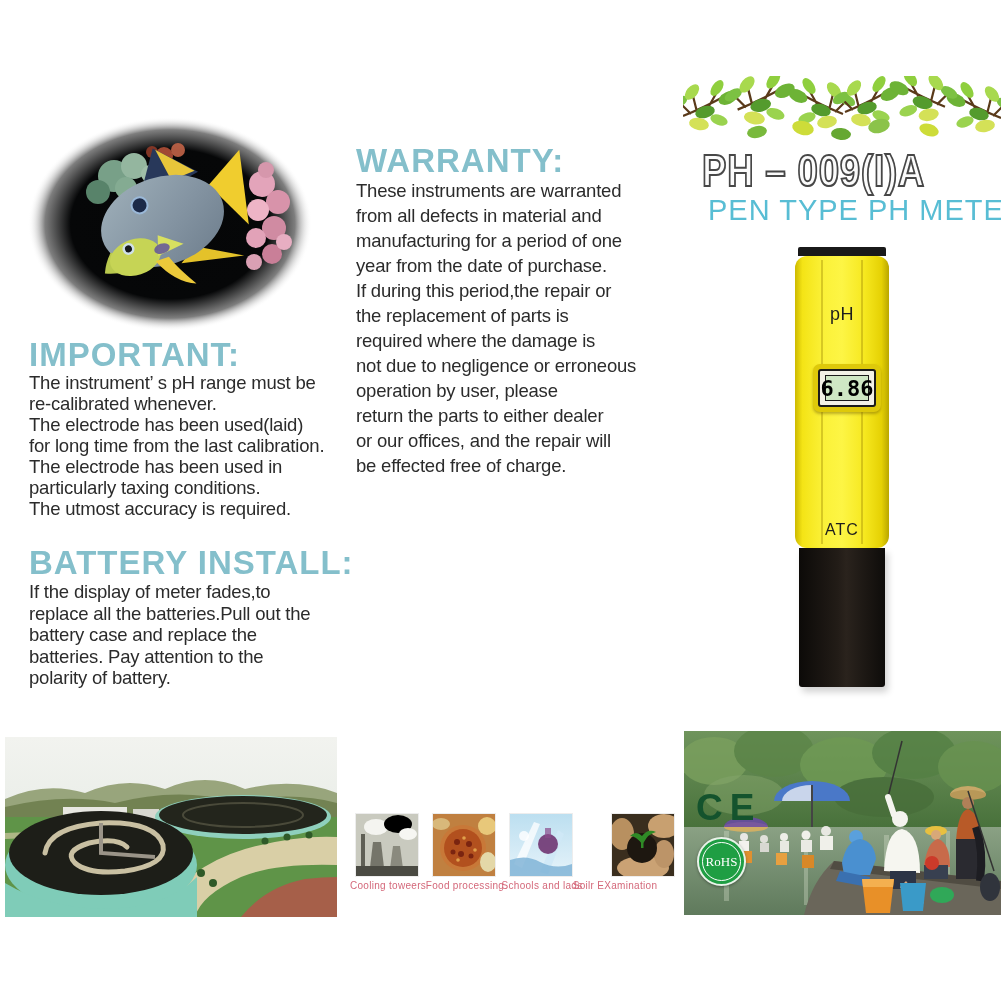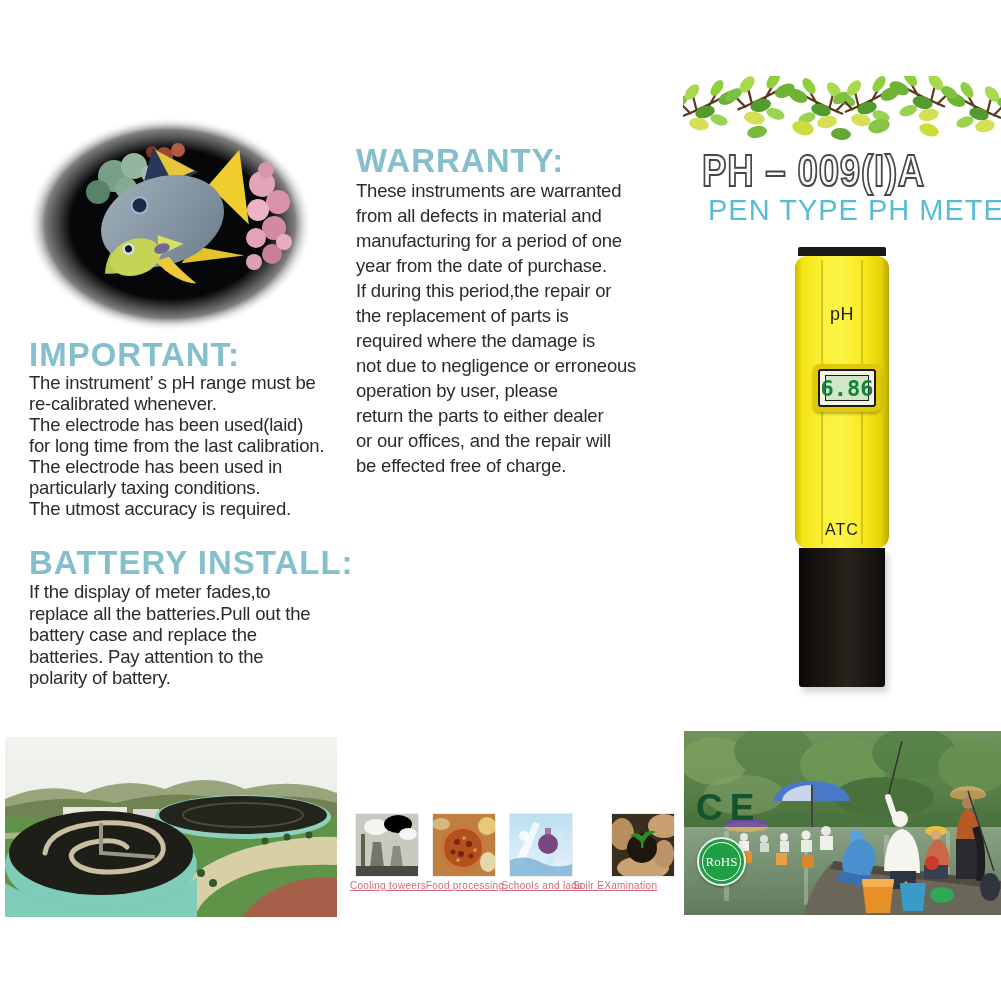--- a/index.html
+++ b/index.html
@@ -35,31 +35,31 @@
   .lcd-frame {
     position:absolute; left:5px; top:5px; width:58px; height:38px;
     background:#f2f1e6; border:2px solid #1b1b1b; border-radius:3px;
     box-shadow:inset 0 0 0 3px #f2f1e6;
   }
   .lcd-screen {
     position:absolute; left:5px; top:4px; width:44px; height:26px;
     background:#cfe7c4; border:1px solid #1b1b1b;
     display:flex; align-items:center; justify-content:center;
   }
-  .lcd-digits { font-family:"DejaVu Sans Mono", monospace; font-weight:bold; font-size:22px; color:#15803d; letter-spacing:0px; }
+  .lcd-digits { font-family:"DejaVu Sans Mono", monospace; font-weight:bold; font-size:22px; color:#000000; letter-spacing:0px; }
   .meter-atc { position:absolute; left:0; width:100%; top:265px; text-align:center; font-size:16px; color:#1d1d1d; letter-spacing:1px; }
   .meter-bottom {
     position:absolute; left:4px; top:301px; width:86px; height:139px;
     background:linear-gradient(90deg,#0c0a08 0%,#221c17 45%,#2a231d 55%,#0e0c0a 100%);
     border-radius:0 0 3px 3px; box-shadow:3px 5px 7px rgba(0,0,0,0.18);
   }
 
   
   .app-thumb { width:62px; height:62px; overflow:hidden; box-shadow:0 0 0 1px rgba(0,0,0,0.07); }
-  .app-caption { position:absolute; top:66px; left:-12px; width:88px; text-align:center; color:#d4687a; font-size:10px; letter-spacing:0.3px; white-space:nowrap;text-decoration:underline; }
+  .app-caption { position:absolute; top:66px; left:-12px; width:88px; text-align:center; color:#d4687a; font-size:10px; letter-spacing:0.3px; white-space:nowrap; }
 
   
   .ce-mark { font-size:37px; font-weight:bold; color:#14532d; letter-spacing:7px; font-family:"Liberation Sans", sans-serif; }
   .rohs-badge {
     width:49px; height:49px; border-radius:50%;
     background:#1f9e43; border:2px solid #e9f3e9; position:absolute;
     display:flex; align-items:center; justify-content:center;
     box-shadow:0 1px 3px rgba(0,0,0,0.35);
   }
   .rohs-ring { position:absolute; inset:3px; border:1.5px solid #ffffff; border-radius:50%; }

